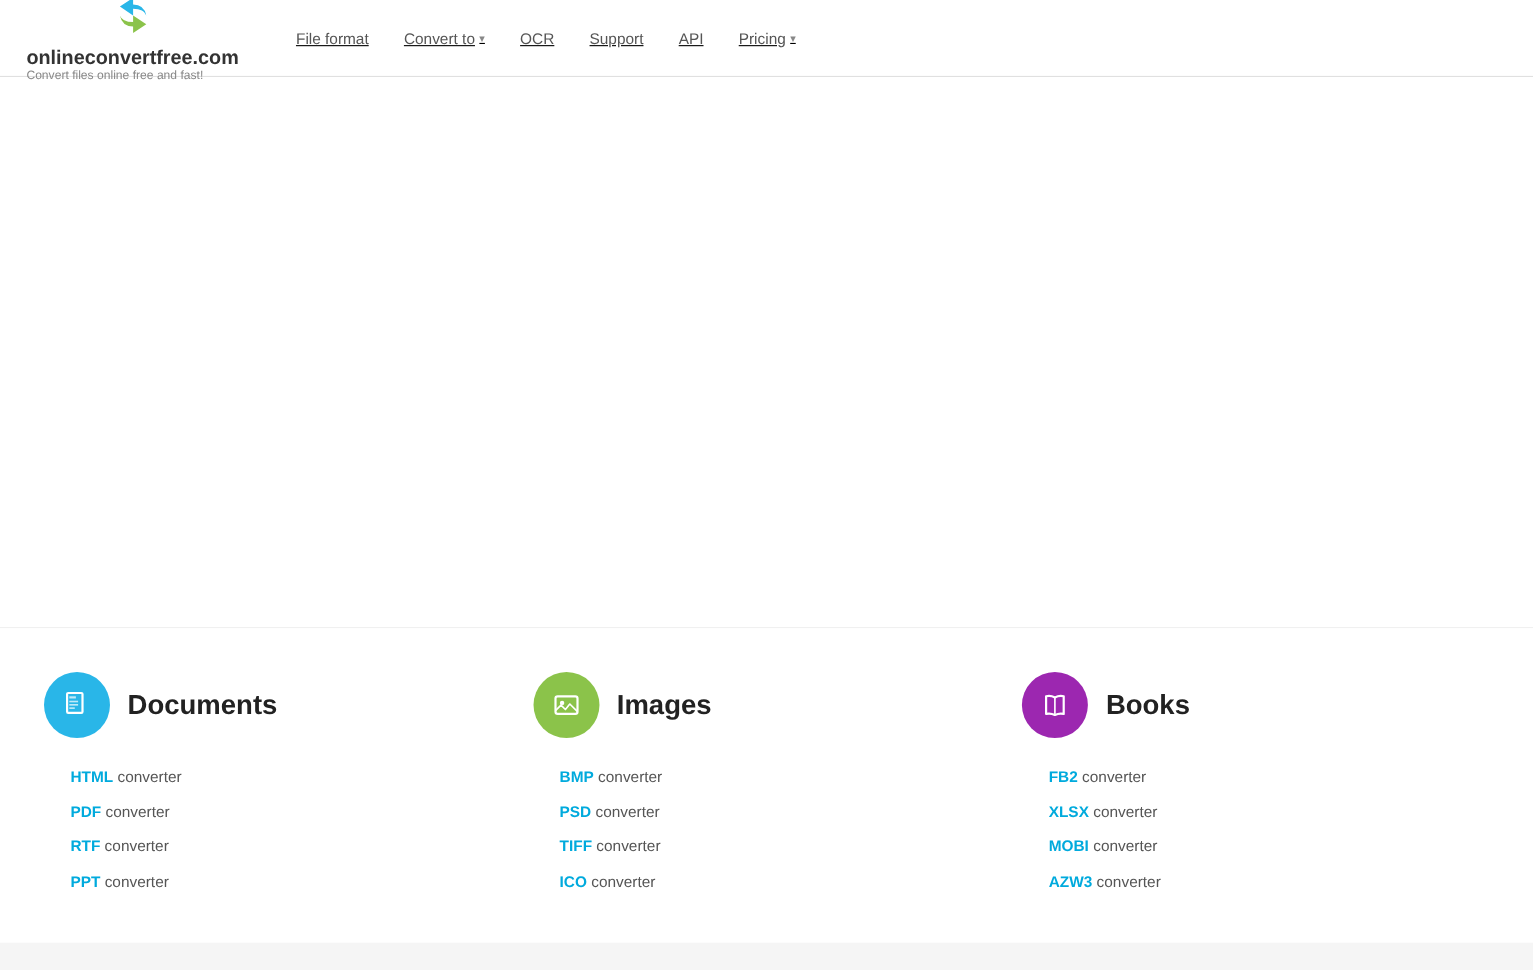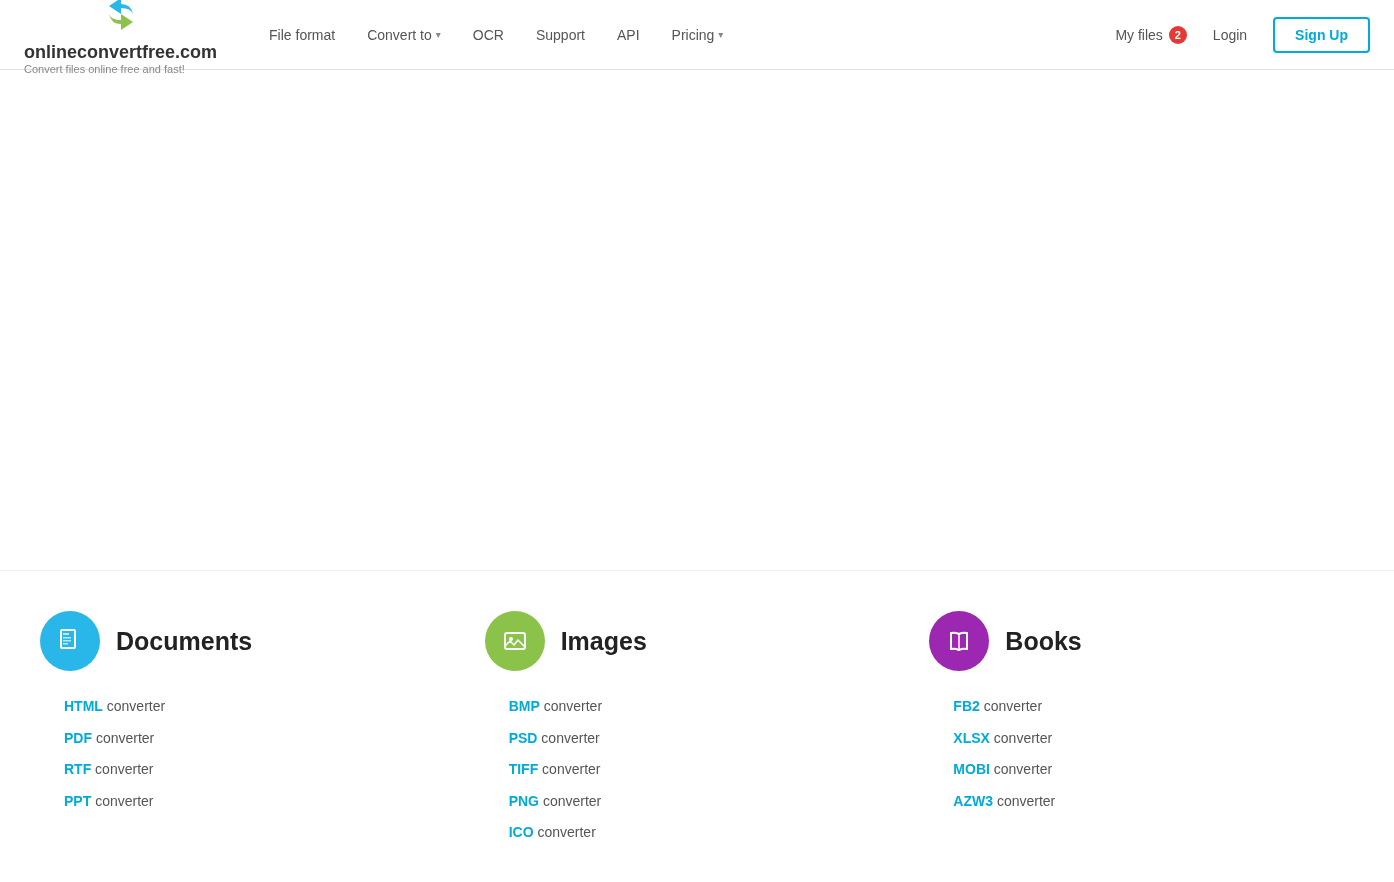--- a/index.html
+++ b/index.html
@@ -40,20 +40,21 @@
     .logo-subtitle {
       font-size: 11px;
       color: #888;
     }
     .nav {
       display: flex;
       align-items: flex-start;
       gap: 8px;
       margin-left: 40px;
       flex: 1;
+      text-decoration: underline;
     }
     .nav-item {
       padding: 8px 12px;
       color: #555;
       font-size: 14px;
       cursor: pointer;
       text-decoration: none;
       display: flex;
       align-items: center;
       gap: 4px;
@@ -206,32 +207,20 @@
     </a>
     <a class="nav-item">
       <span>API</span>
     </a>
     <a class="nav-item">
       <span>Pricing</span>
       <span class="nav-arrow">▾</span>
     </a>
   </nav>
 
-  <div class="header-right">
-    <a class="my-files-link">
-      <span>My files</span>
-      <span class="my-files-badge">2</span>
-    </a>
-    <a class="login-btn">
-      <span>Login</span>
-    </a>
-    <button class="signup-btn">
-      <span>Sign Up</span>
-    </button>
-  </div>
 </header>
 
 <div class="main-content">
 </div>
 
 <div class="bottom-section">
   <div class="categories-row">
 
     <div class="category-col">
       <div class="category-header">
@@ -282,24 +271,20 @@
       </a>
       <a class="converter-link">
         <span class="format-name">PSD</span>
         <span>converter</span>
       </a>
       <a class="converter-link">
         <span class="format-name">TIFF</span>
         <span>converter</span>
       </a>
       <a class="converter-link">
-        <span class="format-name">PNG</span>
-        <span>converter</span>
-      </a>
-      <a class="converter-link">
         <span class="format-name">ICO</span>
         <span>converter</span>
       </a>
     </div>
 
     <div class="category-col">
       <div class="category-header">
         <div class="category-icon-circle purple">
           <svg width="28" height="28" viewBox="0 0 28 28" fill="none" xmlns="http://www.w3.org/2000/svg">
             <path d="M14 7 C14 7 10 5 6 6 L6 22 C10 21 14 23 14 23 C14 23 18 21 22 22 L22 6 C18 5 14 7 14 7 Z" stroke="white" stroke-width="2" fill="none" stroke-linejoin="round"></path>

